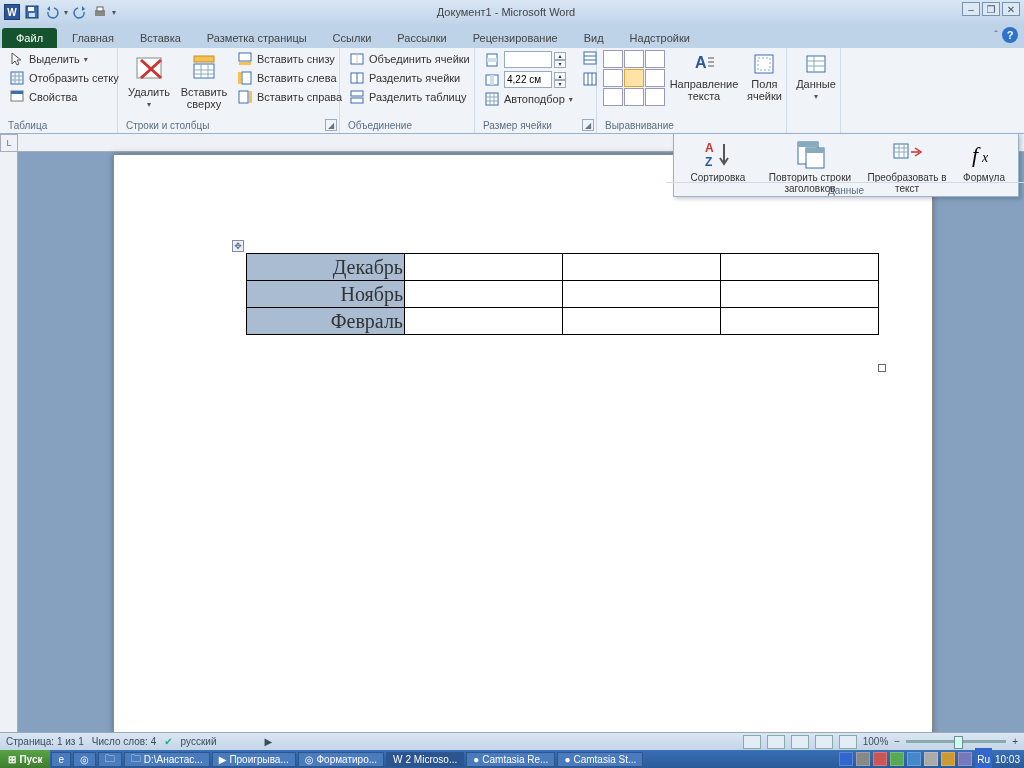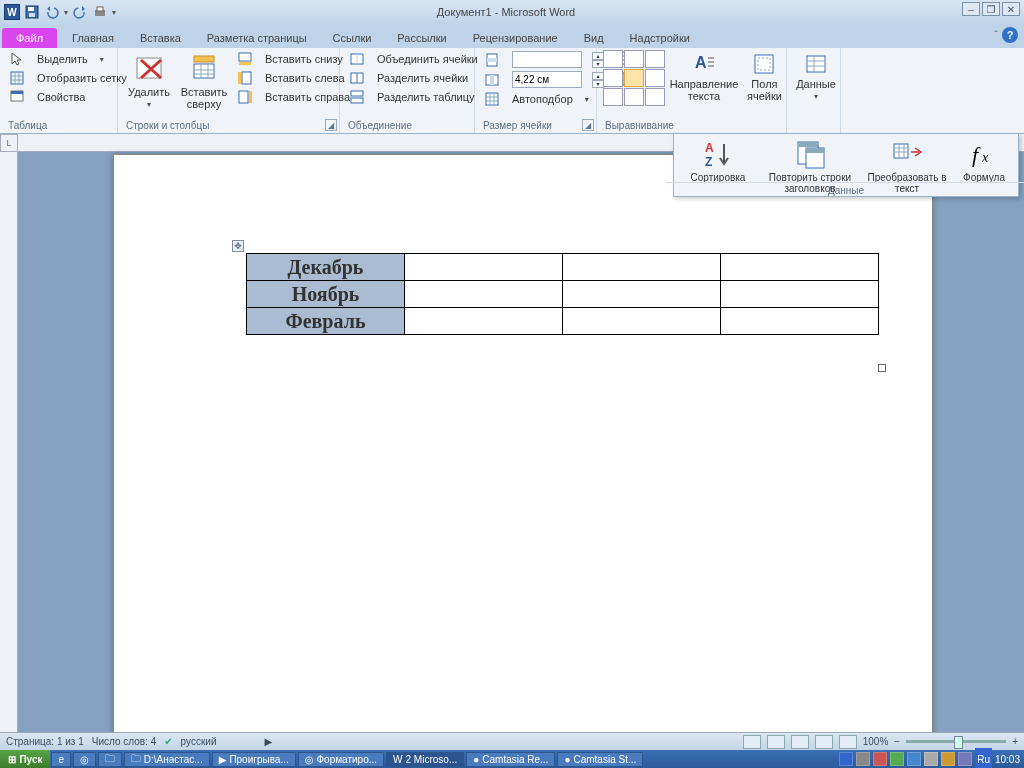--- a/index.html
+++ b/index.html
@@ -4,73 +4,73 @@
 <style>
 html,body{margin:0;padding:0;font-family:"Segoe UI",Tahoma,sans-serif;font-size:11px;background:#bfd3e8;width:1024px;height:768px;overflow:hidden;color:#333}
 *{box-sizing:border-box}
 .titlebar{height:24px;background:linear-gradient(#d9e6f3,#c0d5ea);display:flex;align-items:center;padding:0 4px;position:relative}
 .qat{display:flex;gap:4px;align-items:center}
 .word-icon{width:16px;height:16px;background:#2b579a;color:#fff;display:flex;align-items:center;justify-content:center;font-weight:bold;border:1px solid #1a3c6e;font-size:10px}
 .doc-title{position:absolute;left:0;right:12px;text-align:center;color:#444}
 .winctl{position:absolute;right:4px;top:2px;display:flex;gap:2px}
 .winctl span{width:18px;height:14px;border:1px solid #7a93ac;background:#dce8f3;display:flex;align-items:center;justify-content:center;font-size:10px;color:#456}
 .tabstrip{height:24px;background:#bfd3e8;display:flex;align-items:flex-end;padding-left:2px;position:relative}
-.file-tab{background:#d946ef;color:#fff;padding:4px 14px;border-radius:3px 3px 0 0;margin-right:2px}
+.file-tab{background:#14532d;color:#fff;padding:4px 14px;border-radius:3px 3px 0 0;margin-right:2px}
 .rtab{padding:4px 12px;color:#444;border:1px solid transparent;border-bottom:none;cursor:default}
 .ctx-tab-wrap{position:absolute;right:140px;display:flex;flex-direction:column;align-items:center;top:-22px}
 .ctx-header{background:#e8b648;background:linear-gradient(#f5d37e,#e7b446);font-size:10px;padding:2px 18px;border:1px solid #cf9b2f;border-bottom:none;color:#555}
 .ctx-tabs{display:flex}
 .ctx-tab{padding:4px 12px;color:#444}
 .ctx-tab.active{background:#fff;border:1px solid #9ab3cc;border-bottom:none;border-radius:3px 3px 0 0}
 .tab-right{position:absolute;right:6px;top:3px;display:flex;gap:4px;align-items:center}
 .help-icon{width:16px;height:16px;background:#2e73c7;color:#fff;border-radius:50%;display:flex;align-items:center;justify-content:center;font-weight:bold;font-size:11px}
 .ribbon{height:86px;background:#f0f3f7;border-bottom:1px solid #9ab3cc;display:flex;position:relative}
 .group{border-right:1px solid #cfdbe7;padding:2px 6px 0 6px;display:flex;flex-direction:column;position:relative}
 .group-title{font-size:10px;color:#5a6e84;padding:2px;margin-top:auto}
 .group-body{display:flex;gap:4px;align-items:flex-start}
-.ctrl{display:flex;align-items:center;gap:12px;padding:1px 3px;white-space:nowrap}
+.ctrl{display:flex;align-items:center;gap:4px;padding:1px 3px;white-space:nowrap}
 .big-btn{display:flex;flex-direction:column;align-items:center;gap:2px;padding:2px 4px;text-align:center;width:52px}
 .big-btn .ico{width:32px;height:32px}
 .ico16{width:16px;height:16px;flex:0 0 16px}
 .drop-arrow{font-size:8px;color:#555}
 .vstack{display:flex;flex-direction:column;gap:1px}
 .dlgarrow{position:absolute;right:2px;bottom:2px;width:12px;height:12px;border:1px solid #9ab;font-size:8px;display:flex;align-items:center;justify-content:center;color:#678}
 
 .data-popup{position:absolute;right:5px;top:133px;background:#f0f3f7;border:1px solid #9ab3cc;box-shadow:2px 2px 4px rgba(0,0,0,.2);padding:4px 8px 2px;display:flex;gap:10px;z-index:10}
 .data-popup .bb{display:flex;flex-direction:column;align-items:center;width:72px;text-align:center;font-size:10px;gap:2px}
 .data-popup .bb .ico{width:32px;height:32px}
 .data-popup .gt{border-top:1px solid #cfdbe7;text-align:center;font-size:10px;color:#5a6e84;padding:2px;margin:4px -8px -2px}
 
 .ws{position:absolute;top:134px;left:0;right:0;bottom:36px;background:#85a1bf;display:flex}
 .vruler{width:18px;background:#eef2f7;border-right:1px solid #aab;margin-top:18px}
 .docwrap{flex:1;position:relative;overflow:hidden}
 .hruler{height:18px;background:#eef2f7;border-bottom:1px solid #aab;margin-left:0px}
 .tabwell{position:absolute;left:0;top:0;width:18px;height:18px;background:#eef2f7;border:1px solid #aab;font-size:9px;display:flex;align-items:center;justify-content:center;color:#678}
 .page{position:absolute;left:95px;top:20px;width:820px;height:700px;background:#fff;box-shadow:0 0 6px rgba(0,0,0,.3);border:1px solid #888}
 .table-anchor{position:absolute;left:118px;top:85px;width:12px;height:12px;border:1px solid #88a;background:#eaf0f7;font-size:9px;display:flex;align-items:center;justify-content:center;color:#567}
 .wtable{position:absolute;left:132px;top:98px;border-collapse:collapse}
-.wtable td{border:1px solid #000;width:158px;height:27px;font-family:"Times New Roman",serif;font-size:20px;font-weight:bold;text-align:center}
+.wtable td{border:1px solid #000;width:158px;height:27px;font-family:"Times New Roman",serif;font-size:20px;font-weight:normal;text-align:right}
 .wtable td.hdr{background:#a9bcd2}
 .resize-sq{position:absolute;width:8px;height:8px;border:1px solid #666;background:#fff}
 
 .status{position:absolute;bottom:18px;left:0;right:0;height:18px;background:linear-gradient(#dbe6f1,#c3d5e8);border-top:1px solid #9ab;display:flex;align-items:center;font-size:10px;color:#3a4c60;padding:0 6px;gap:8px}
 .status .right{margin-left:auto;display:flex;align-items:center;gap:6px}
 .viewbtn{width:18px;height:14px;border:1px solid #8aa;background:#e3edf6;display:inline-block}
 .zoom-slider{width:100px;height:3px;background:#8aa;position:relative}
 .zoom-slider::after{content:"";position:absolute;left:48px;top:-4px;width:7px;height:11px;background:#cfe;border:1px solid #789}
 
 .taskbar{position:absolute;bottom:0;left:0;right:0;height:18px;background:linear-gradient(#3a6fb5,#2a5a99);display:flex;align-items:center;font-size:10px;color:#fff}
 .start{background:linear-gradient(#58a446,#3d7d2c);padding:2px 8px;height:100%;display:flex;align-items:center;gap:3px;font-weight:bold}
 .tbtn{background:#4a7bbd;border:1px solid #2d568f;margin:1px;padding:1px 6px;height:15px;display:flex;align-items:center;gap:3px;max-width:95px;overflow:hidden;white-space:nowrap}
 .tbtn.active{background:#2c5590}
 .tray{margin-left:auto;display:flex;gap:3px;align-items:center;padding-right:4px}
 .tray .ic{width:14px;height:14px;background:#5b8;border:1px solid #fff3}
 .spin{display:flex;flex-direction:column;margin-left:-2px}
 .spin span{width:12px;height:8px;border:1px solid #9ab;font-size:6px;display:flex;align-items:center;justify-content:center;background:#f7f9fc}
-input.cellsize{width:70px;height:17px;border:1px solid #9ab;font-size:10px;padding:0 2px}
+input.cellsize{width:48px;height:17px;border:1px solid #9ab;font-size:10px;padding:0 2px}
 .ali-grid{display:grid;grid-template-columns:repeat(3,20px);grid-template-rows:repeat(3,18px);gap:1px}
 .ali-grid span{border:1px solid #99b;background:#fff}
 .ali-grid span.sel{background:#fde3a6;border-color:#d8a63e}
 svg{display:block}
 </style>
 </head>
 <body>
 
 <div class="titlebar">
   <div class="qat">

